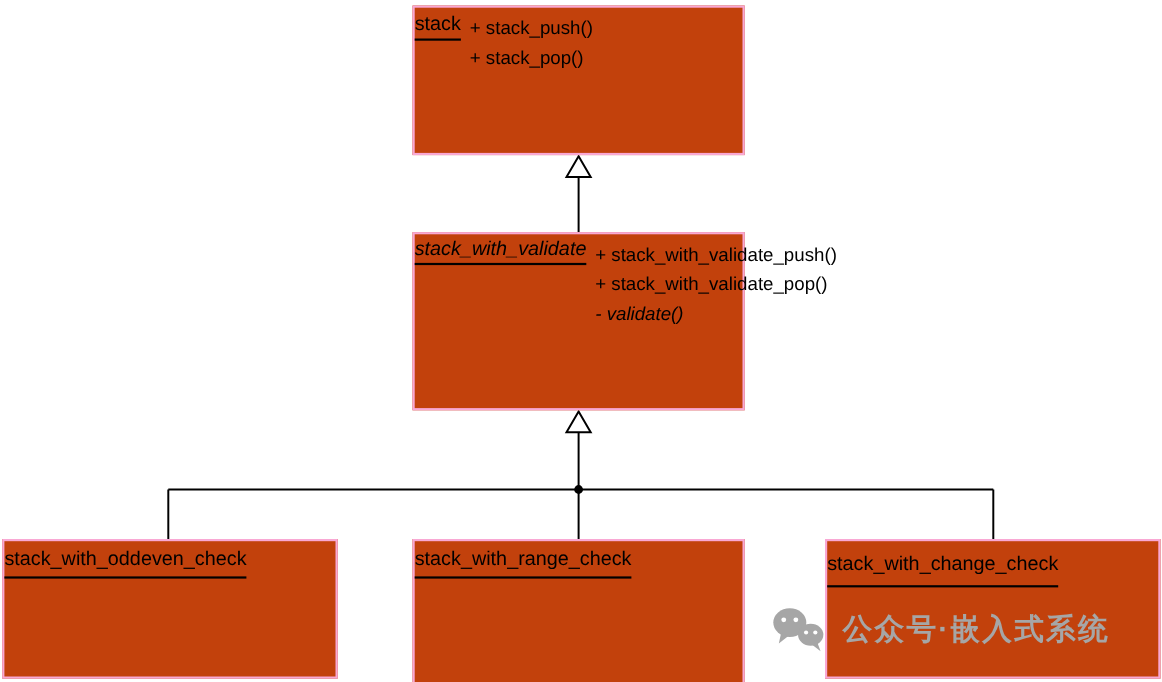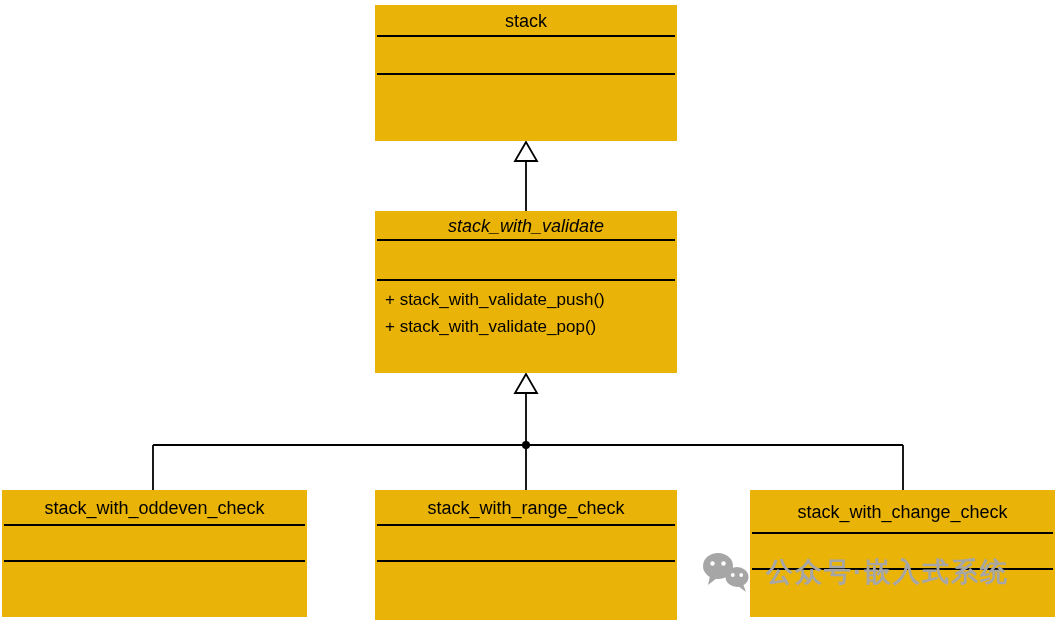--- a/index.html
+++ b/index.html
@@ -16,24 +16,24 @@
 
   .connectors {
     position: absolute;
     left: 0; top: 0;
     width: 1056px; height: 620px;
     pointer-events: none;
   }
 
   .uml-class {
     position: absolute;
-    background: #eab308;
-    border: 2px solid #eab308;
+    background: #c2410c;
+    border: 2px solid #f9a8d4;
     display: flex;
-    flex-direction: column;
+    flex-direction: row;
   }
 
   .uml-title {
     border-bottom: 2px solid #000000;
     display: flex;
     align-items: center;
     justify-content: center;
     font-size: 18px;
     flex: 0 0 auto;
   }
@@ -89,28 +89,33 @@
     <circle cx="526" cy="445" r="4" fill="#000"></circle>
 
     <line x1="153" y1="445" x2="153" y2="491" stroke="#000" stroke-width="1.8"></line>
     <line x1="526" y1="445" x2="526" y2="491" stroke="#000" stroke-width="1.8"></line>
     <line x1="903" y1="445" x2="903" y2="491" stroke="#000" stroke-width="1.8"></line>
   </svg>
 
   <div class="uml-class" style="left:375px; top:5px; width:302px; height:136px;">
     <div class="uml-title" style="height:30px;">stack</div>
     <div class="uml-attrs" style="height:38px;"></div>
+    <div class="uml-methods">
+      <div>+ stack_push()</div>
+      <div>+ stack_pop()</div>
+    </div>
   </div>
 
   <div class="uml-class" style="left:375px; top:211px; width:302px; height:162px;">
     <div class="uml-title italic" style="height:28px;">stack_with_validate</div>
     <div class="uml-attrs" style="height:40px;"></div>
     <div class="uml-methods">
       <div>+ stack_with_validate_push()</div>
       <div>+ stack_with_validate_pop()</div>
+      <div class="italic">- validate()</div>
     </div>
   </div>
 
   <div class="uml-class" style="left:2px; top:490px; width:305px; height:127px;">
     <div class="uml-title" style="height:34px;">stack_with_oddeven_check</div>
     <div class="uml-attrs" style="height:36px;"></div>
     <div class="uml-compartment"></div>
   </div>
 
   <div class="uml-class" style="left:375px; top:490px; width:302px; height:157px;">

